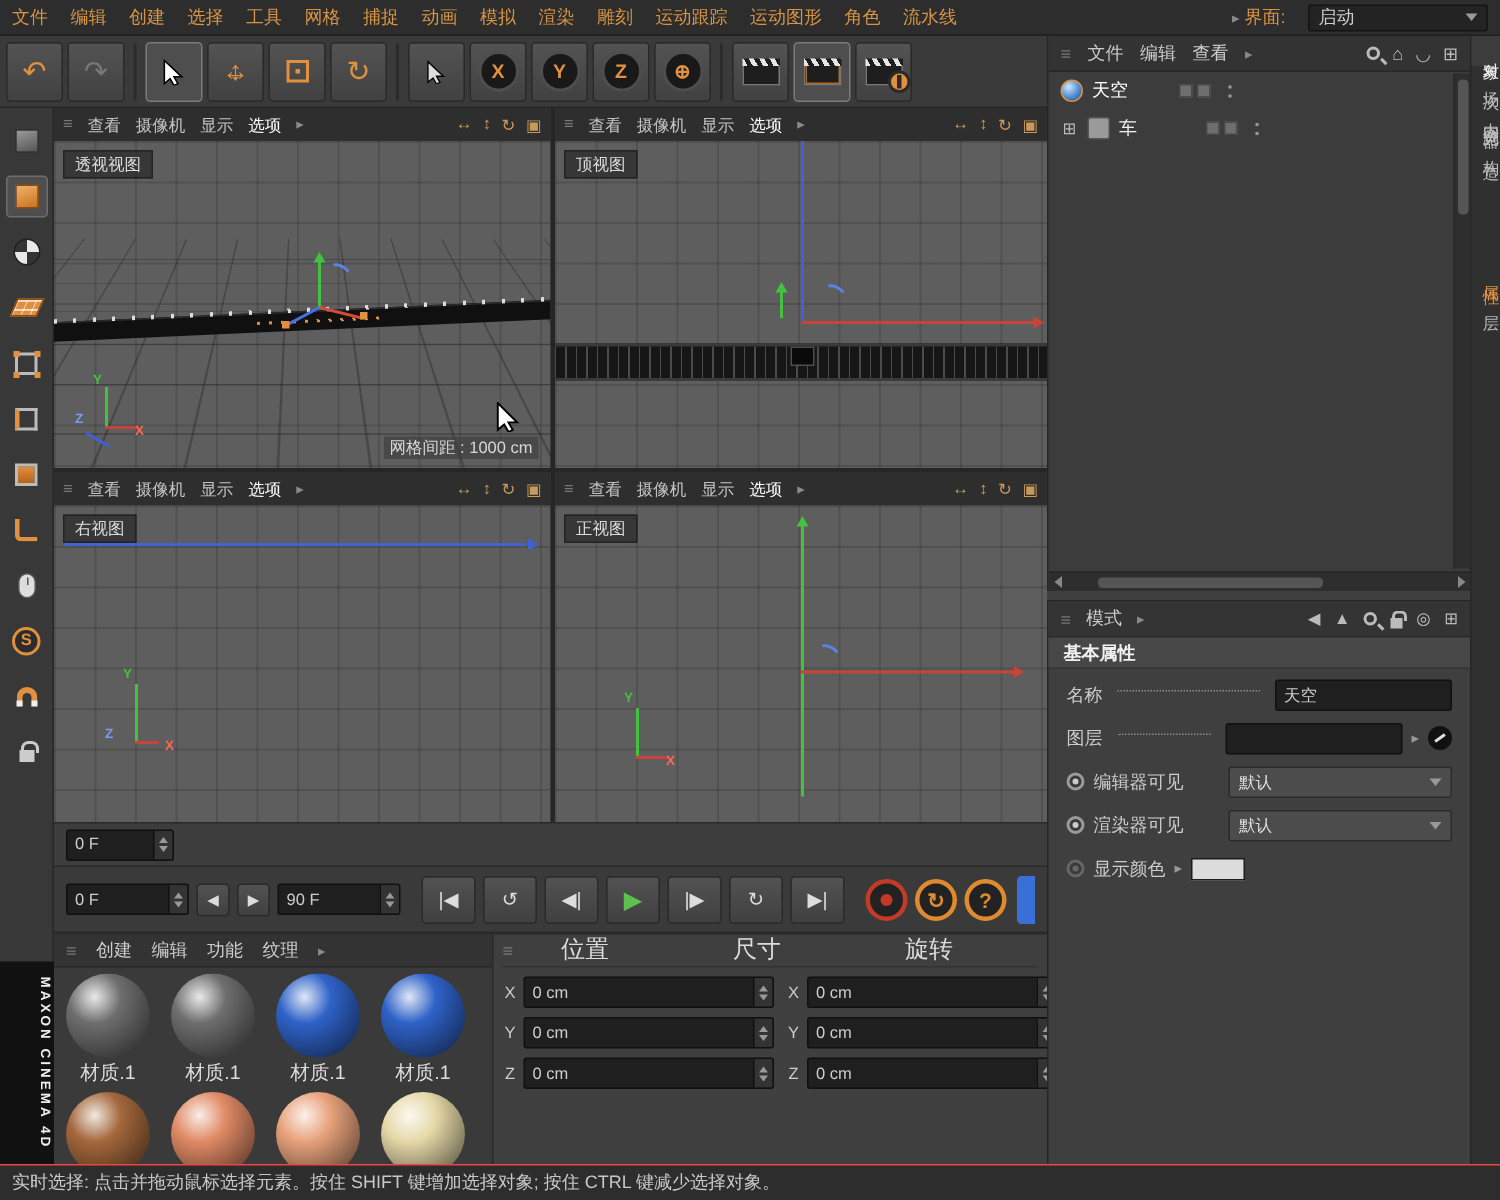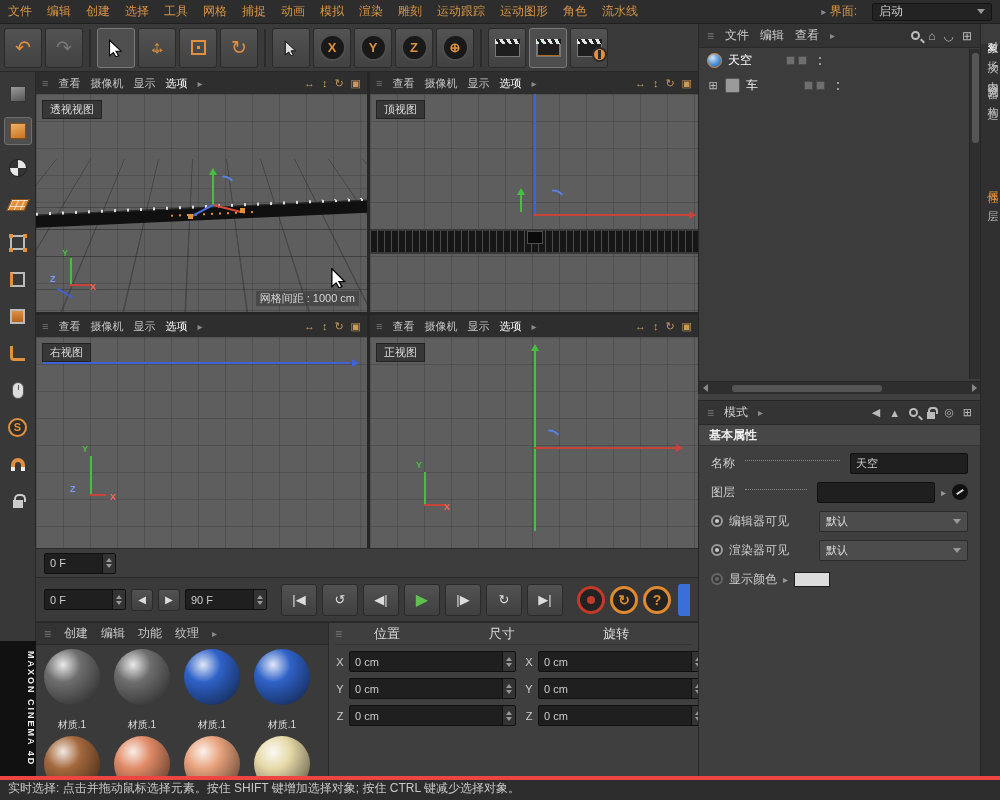--- a/index.html
+++ b/index.html
@@ -113,26 +113,26 @@
 .rbtn.auto{border:3px solid #df8a2f;color:#df8a2f;font-size:14px;font-weight:bold}
 .rbtn.help{border:3px solid #df8a2f;color:#df8a2f;font-weight:bold;font-size:14px}
 .bluestub{width:12px;height:32px;background:#3a6fd8;border-radius:3px 0 0 3px;margin-left:2px}
 
 .materials{position:absolute;left:36px;top:622px;width:292px;height:154px;background:#3a3a3a;border-top:1px solid #2a2a2a;overflow:hidden}
 .mat-header{height:22px;background:#333;display:flex;align-items:center;gap:13px;padding:0 8px;border-bottom:1px solid #282828}
 .mat-header .mi{color:#ccc}
 .mat-row{display:flex;gap:6px;padding:4px 4px 0 4px}
 .mat{width:64px;display:flex;flex-direction:column;align-items:center}
 .sphere{width:56px;height:56px;border-radius:50%;background-image:radial-gradient(circle at 34% 28%,rgba(255,255,255,.85),rgba(255,255,255,0) 32%,rgba(0,0,0,.55) 86%)}
-.mat .mlabel{font-size:10px;color:#ddd;margin-top:13px}
+.mat .mlabel{font-size:13px;color:#ddd;margin-top:1px}
 
 .coords{position:absolute;left:328px;top:622px;width:370px;height:154px;background:#3f3f3f;border-left:1px solid #2a2a2a;border-top:1px solid #2a2a2a;padding:0 6px}
 .co-head{height:22px;display:flex;align-items:center;gap:0;border-bottom:1px solid #333}
 .co-head .handle{color:#777;margin-right:6px}
-.co-head .gl{width:118px;color:#ddd;padding-left:26px;font-size:13px}
+.co-head .gl{width:118px;color:#ddd;padding-left:26px;font-size:16px}
 .co-grid{display:grid;grid-template-columns:1fr 1fr 1fr;gap:6px 8px;padding-top:6px}
 .co-cell{display:flex;align-items:center;gap:4px}
 .co-cell .al{width:10px;color:#ccc;font-size:11px;text-align:center}
 .co-cell .field{flex:1}
 .co-foot{display:flex;gap:8px;align-items:center;margin-top:9px}
 .co-foot .dropdown{width:112px}
 .apply-btn{width:118px;height:22px;background:linear-gradient(#5a5a5a,#454545);border:1px solid #2a2a2a;border-radius:4px;color:#ddd;display:flex;align-items:center;justify-content:center;font-size:12px}
 
 .om{position:absolute;left:698px;top:24px;width:282px;height:370px;background:#3c3c3c;border-left:1px solid #262626}
 .om-header{height:24px;background:#333;display:flex;align-items:center;gap:11px;padding:0 8px;border-bottom:1px solid #282828}
@@ -188,21 +188,21 @@
 .layer-btn::after{content:"";position:absolute;left:4px;top:7px;width:8px;height:2px;background:#ddd;transform:rotate(-35deg)}
 .swatch{width:36px;height:15px;background:#dcdcdc;border:1px solid #1c1c1c}
 .arow .dropdown{flex:1}
 
 .rtabs{position:absolute;left:980px;top:24px;width:20px;height:752px;background:#303030;border-left:1px solid #262626;display:flex;flex-direction:column;align-items:center}
 .rtab{writing-mode:vertical-rl;font-size:11px;color:#bbb;padding:8px 0;letter-spacing:2px;width:100%;text-align:center}
 .rtab.panel-active{background:#3c3c3c;color:#eee}
 .rtab.orange{color:#e0903f}
 .rtab-spacer{height:64px}
 
-.statusbar{position:absolute;left:0;top:776px;width:1000px;height:24px;background:#2d2d2d;border-top:4px solid #ef4444;display:flex;padding:0 8px;color:#c8c8c8;font-size:12px}
+.statusbar{position:absolute;left:0;top:776px;width:1000px;height:24px;background:#2d2d2d;border-top:1px solid #ef4444;display:flex;align-items:center;padding:0 8px;color:#c8c8c8;font-size:12px}
 .cursor{position:absolute;left:330px;top:268px;z-index:60}
 </style>
 </head>
 <body>
 
 <div id="app">
 
   <div class="menubar">
     <span class="mi">文件</span>
     <span class="mi">编辑</span>

